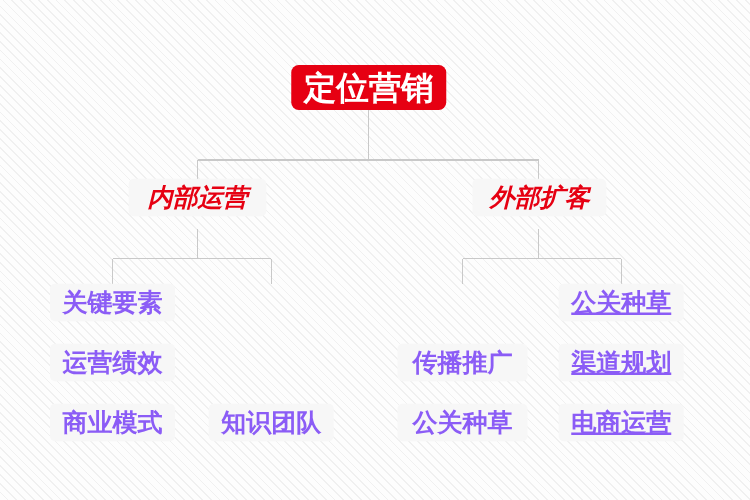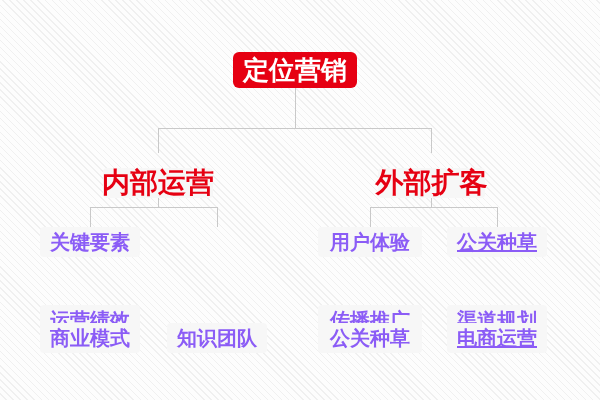--- a/index.html
+++ b/index.html
@@ -24,39 +24,39 @@
   .root-node{
     background:#e60012;
     color:#ffffff;
     font-size:26px;
     border-radius:6px;
     left:233px;top:52px;width:124px;height:36px;
   }
   .branch-node{
     background:#f7f7f7;
     color:#e60012;
-    font-size:28px;
+    font-size:20px;
     border-radius:4px;
-    top:168px;height:30px;
+    top:143px;height:30px;font-style:italic;
   }
   .branch-internal{left:103px;width:110px;}
   .branch-external{left:378px;width:107px;}
   .leaf-node{
     background:#f7f7f7;
     color:#8b5cf6;
     font-size:20px;
     border-radius:4px;
     width:100px;height:30px;
   }
   .c1{left:40px;}
   .c2{left:167px;}
   .c3{left:318px;width:104px;}
   .c4{left:447px;text-decoration:underline;}
   .r1{top:227px;}
-  .r2{top:275px;margin-top:30px;}
+  .r2{top:275px;}
   .r3{top:323px;}
 </style>
 </head>
 <body>
 
 <div class="canvas">
 
   <svg class="connectors" width="600" height="400" viewBox="0 0 600 400" shape-rendering="crispEdges">
     <path d="M295 88 L295 128 M158 128 L431 128 M158 128 L158 153 M431 128 L431 153" stroke="#c9c9c9" stroke-width="1" fill="none"></path>
     <path d="M158 183 L158 207 M90 207 L217 207 M90 207 L90 227 M217 207 L217 227" stroke="#c9c9c9" stroke-width="1" fill="none"></path>
@@ -66,20 +66,19 @@
   <div class="node root-node">定位营销</div>
 
   <div class="node branch-node branch-internal">内部运营</div>
   <div class="node branch-node branch-external">外部扩客</div>
 
   <div class="node leaf-node c1 r1">关键要素</div>
   <div class="node leaf-node c1 r2">运营绩效</div>
   <div class="node leaf-node c1 r3">商业模式</div>
   <div class="node leaf-node c2 r3">知识团队</div>
 
-  <div class="node leaf-node c3 r1">用户体验</div>
   <div class="node leaf-node c4 r1">公关种草</div>
   <div class="node leaf-node c3 r2">传播推广</div>
   <div class="node leaf-node c4 r2">渠道规划</div>
   <div class="node leaf-node c3 r3">公关种草</div>
   <div class="node leaf-node c4 r3">电商运营</div>
 
 </div>
 
 </body></html>

